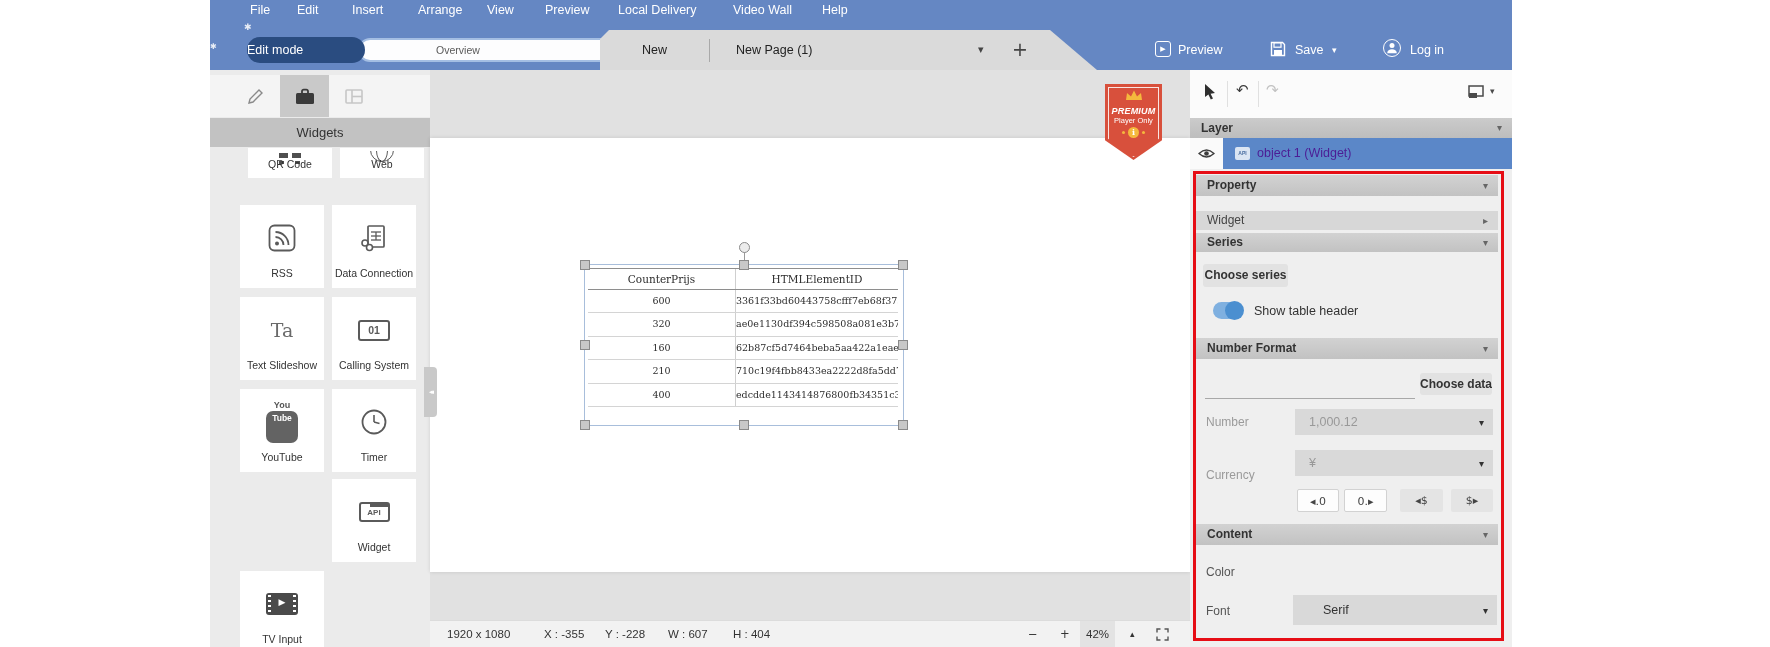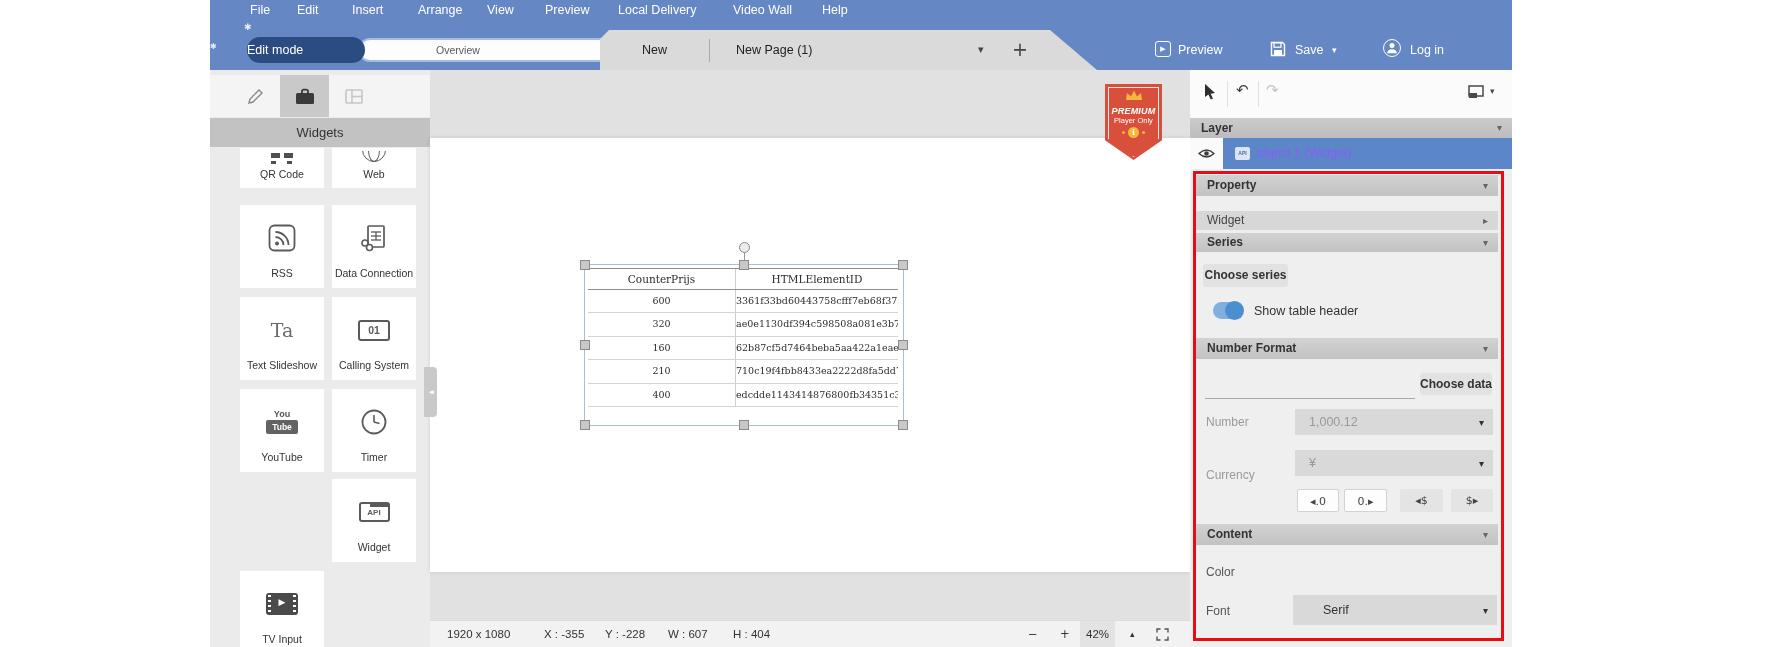--- a/index.html
+++ b/index.html
@@ -30,25 +30,25 @@
   
   #sidebar{left:210px;top:70px;width:220px;height:577px;background:#ebebeb;overflow:hidden;}
   #side-tabs{position:absolute;left:0;top:5px;width:220px;height:42px;background:#f4f4f4;}
   .side-tab{position:absolute;top:0;width:49px;height:42px;display:flex;align-items:center;justify-content:center;}
   .side-tab.active{background:#c9c9c9;}
   #widgets-header{position:absolute;left:0;top:48px;width:220px;height:29px;background:#c2c2c2;color:#333;
     font-size:13px;text-align:center;line-height:29px;}
   .card{position:absolute;width:84px;height:83px;background:#fff;overflow:hidden;}
   .card .lbl{position:absolute;left:0;bottom:9px;width:100%;text-align:center;font-size:10.5px;color:#333;}
   .card .ico{position:absolute;left:0;top:14px;width:100%;display:flex;align-items:center;justify-content:center;height:38px;}
-  .card.cut{height:40px;}
+  .card.cut{height:30px;margin-left:8px;}
   .card.cut .lbl{bottom:8px;}
   .card.cut .ico{top:0;height:18px;}
   .yt-top{font-size:9px;font-weight:bold;color:#555;text-align:center;line-height:9px;}
-  .yt-box{width:32px;height:14px;background:#636363;border-radius:2px;color:#fff;font-size:8.5px;font-weight:bold;text-align:center;line-height:14px;margin-top:1px;}
+  .yt-box{width:32px;height:32px;background:#636363;border-radius:7px;color:#fff;font-size:8.5px;font-weight:bold;text-align:center;line-height:14px;margin-top:1px;}
   .ta{font-family:"DejaVu Serif",serif;font-size:19px;color:#6a6a6a;}
   .boxic{border:2px solid #5a5a5a;border-radius:3px;color:#5a5a5a;font-weight:bold;text-align:center;}
   #calling-box{width:28px;height:17px;font-size:10.5px;line-height:17px;}
   #api-box{width:27px;height:16px;font-size:8px;line-height:16px;position:relative;}
   #api-box .bar{position:absolute;left:9px;top:0;right:0;height:3px;background:#5a5a5a;}
   #api-box .t{position:relative;top:1px;}
   #tv-box{width:32px;height:22px;background:#4a4a4a;border-radius:3px;position:relative;color:#fff;}
   #tv-box .holes{position:absolute;top:2px;bottom:2px;width:3px;background:repeating-linear-gradient(to bottom,#fff 0 2px,transparent 2px 5px);}
   #tv-box .play{position:absolute;left:0;right:0;top:4px;text-align:center;font-size:9px;}
   #qr-part{width:26px;height:13px;position:relative;}
@@ -82,21 +82,21 @@
 
   
   #rightpanel{left:1190px;top:70px;width:322px;height:577px;background:#efefef;}
   #rp-toolbar{position:absolute;left:0;top:0;width:322px;height:48px;background:#fbfbfb;}
   .vsep{position:absolute;top:11px;width:1px;height:26px;background:#e0e0e0;}
   .rp-tool{position:absolute;top:12px;font-size:15px;color:#3c3c3c;}
   #layerbar{position:absolute;left:0;top:48px;width:322px;height:20px;background:linear-gradient(#cbcbcb,#bdbdbd);
     color:#333;font-size:12px;font-weight:bold;line-height:20px;}
   #objectrow{position:absolute;left:0;top:68px;width:322px;height:31px;background:#fafafa;}
   #objectrow .blue{position:absolute;left:33px;top:0;right:0;bottom:0;background:#5b87c8;}
-  #objectrow .name{position:absolute;left:67px;top:0;height:31px;line-height:31px;color:#8b5cf6;font-size:12.5px;}
+  #objectrow .name{position:absolute;left:67px;top:0;height:31px;line-height:31px;color:#4c1d95;font-size:12.5px;}
   #obj-api{position:absolute;left:45px;top:9px;width:15px;height:13px;background:rgba(255,255,255,.78);border-radius:2px;
     font-size:5px;color:#4a6ea0;text-align:center;line-height:13px;font-weight:bold;}
   #redbox{position:absolute;left:3px;top:101px;width:311px;height:470px;border:3px solid #e60d15;box-sizing:border-box;z-index:9;pointer-events:none;}
   .secbar{position:absolute;left:6px;width:302px;height:21px;background:linear-gradient(#d2d2d2,#c2c2c2);
     color:#333;font-size:12px;font-weight:bold;line-height:21px;}
   .secbar .cap,#layerbar .cap{position:absolute;right:10px;top:0;font-weight:normal;color:#666;font-size:10px;}
   .secbar .txt,#layerbar .txt{margin-left:11px;}
   #bar-widget{background:#d7d7d7;height:19px;line-height:19px;font-weight:normal;color:#444;}
   #bar-series{height:19px;line-height:19px;}
   .chip{position:absolute;background:#e2e2e2;border-radius:3px;color:#333;font-size:12px;font-weight:bold;text-align:center;}

